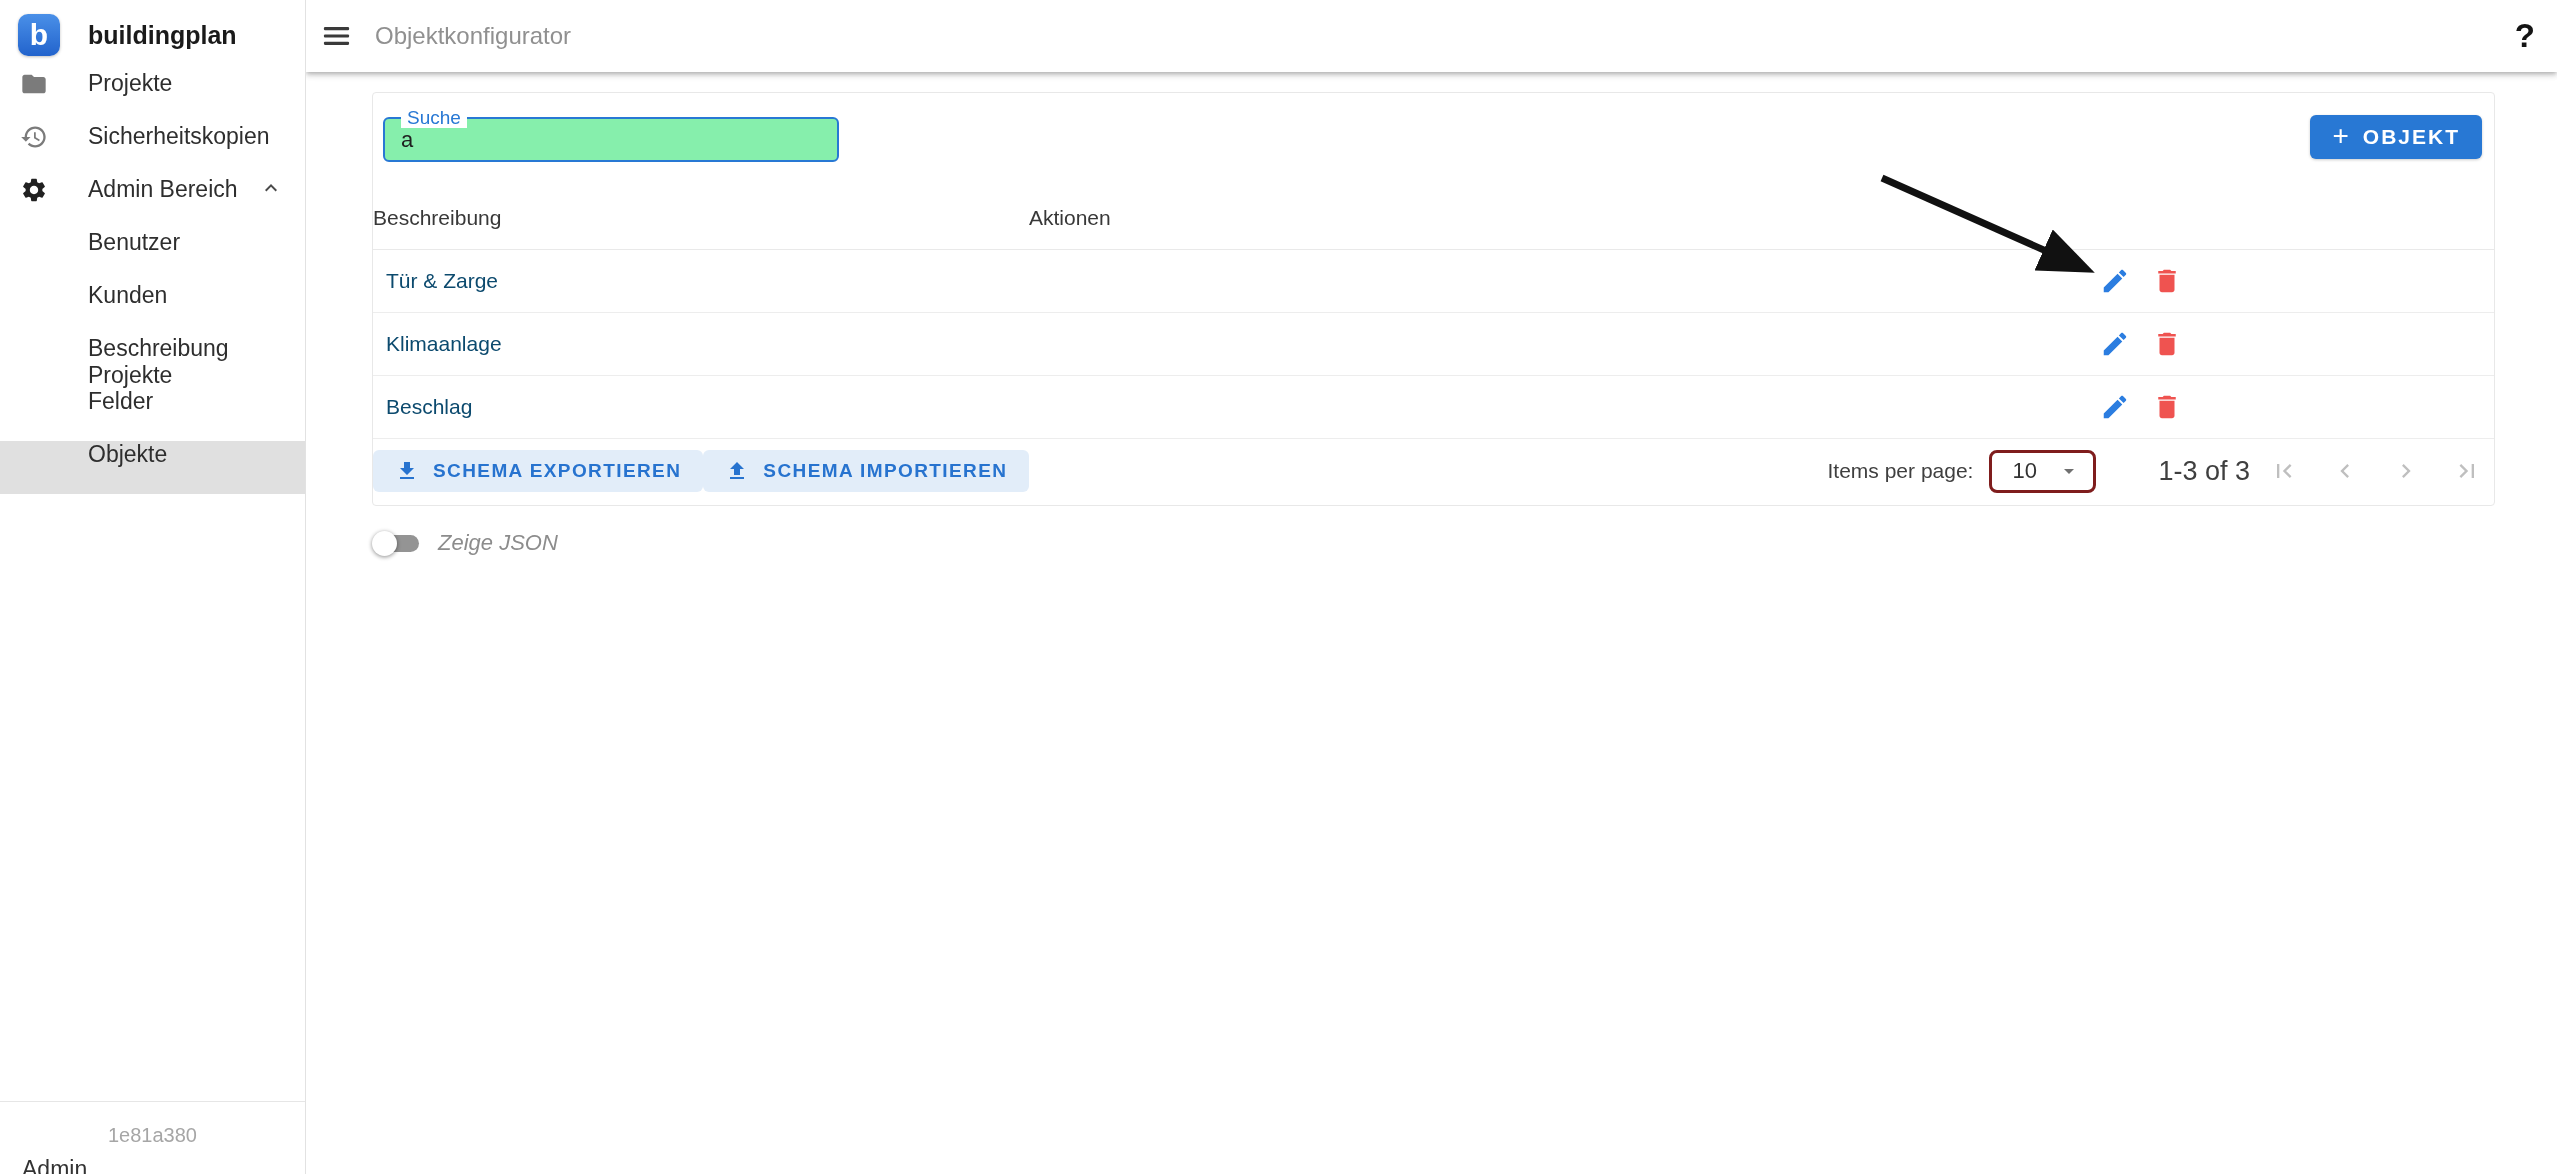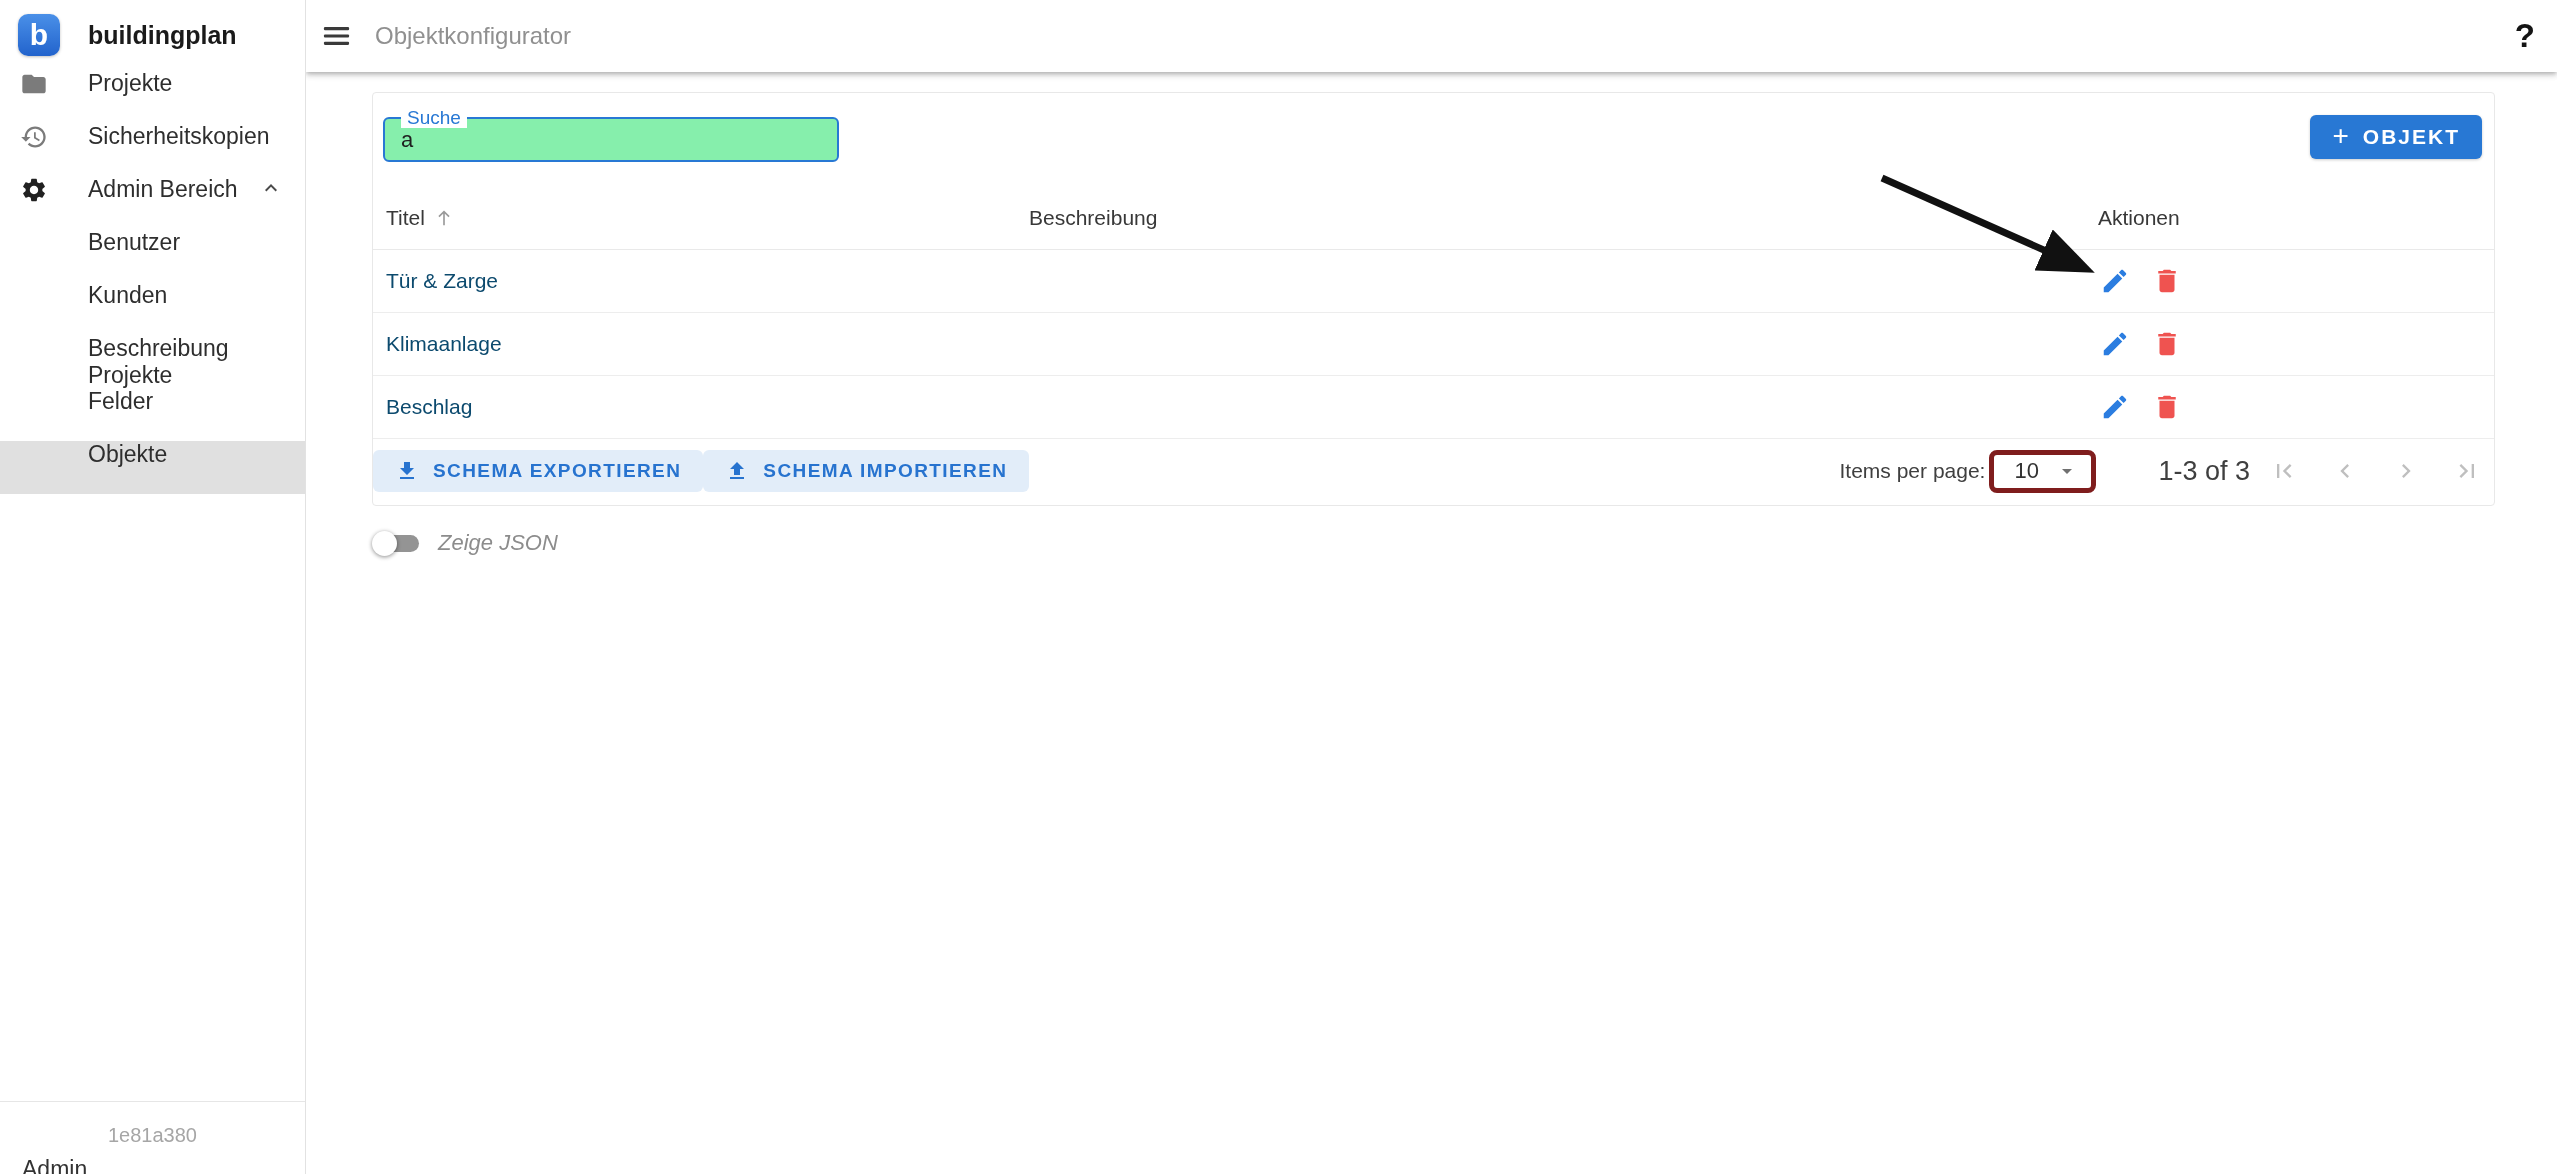--- a/index.html
+++ b/index.html
@@ -99,21 +99,21 @@
     height:42px; padding:0 22px; border:none; border-radius:6px;
     background:#e2edf9; color:#2773cf; font-family:"Liberation Sans", sans-serif;
     font-size:19px; font-weight:bold; letter-spacing:1.4px;
     display:flex; align-items:center; gap:14px; cursor:pointer;
   }
   .schema-btn svg { width:24px; height:24px; }
 
   .paginator { margin-left:auto; margin-right:13px; display:flex; align-items:center; }
   .ipp-label { font-size:21px; color:#3f3f3f; }
   .page-size-select {
-    margin-left:4px; width:107px; height:43px; border:5px solid #7f1d1d; border-radius:8px;
+    margin-left:16px; width:107px; height:43px; border:3px solid #7f1d1d; border-radius:8px;
     display:flex; align-items:center; cursor:pointer; background:#fff;
   }
   .page-size-select .val { font-size:22px; color:#333; margin-left:20px; }
   .page-size-select svg { margin-left:auto; margin-right:12px; width:24px; height:24px; }
   .range-label { margin-left:62px; font-size:27px; color:#3f3f3f; }
   .nav-btns { margin-left:20px; display:flex; align-items:center; gap:33px; }
   .pg-btn { width:28px; height:28px; border:none; background:transparent; padding:0; cursor:default; }
   .pg-btn svg { width:28px; height:28px; display:block; }
 
   
@@ -201,26 +201,20 @@
     <input class="search-input" type="text" value="a" style="">
   </div>
 
   <button class="add-btn">
     <span class="plus">+</span>
     <span>OBJEKT</span>
   </button>
 
   <div class="tbl">
     <div class="tbl-header">
-      <div class="cell-titel">
-        <span>Titel</span>
-        <svg class="sort-arrow" viewBox="0 0 24 24">
-          <path d="M12 20 V5 M6.5 10.5 L12 5 L17.5 10.5" fill="none" stroke="#9a9a9a" stroke-width="1.8"></path>
-        </svg>
-      </div>
       <div>Beschreibung</div>
       <div>Aktionen</div>
     </div>
 
     <div class="tbl-row">
       <div class="cell-titel">Tür &amp; Zarge</div>
       <div></div>
       <div class="cell-actions">
         <button class="icon-btn">
           <svg viewBox="0 0 24 24">

